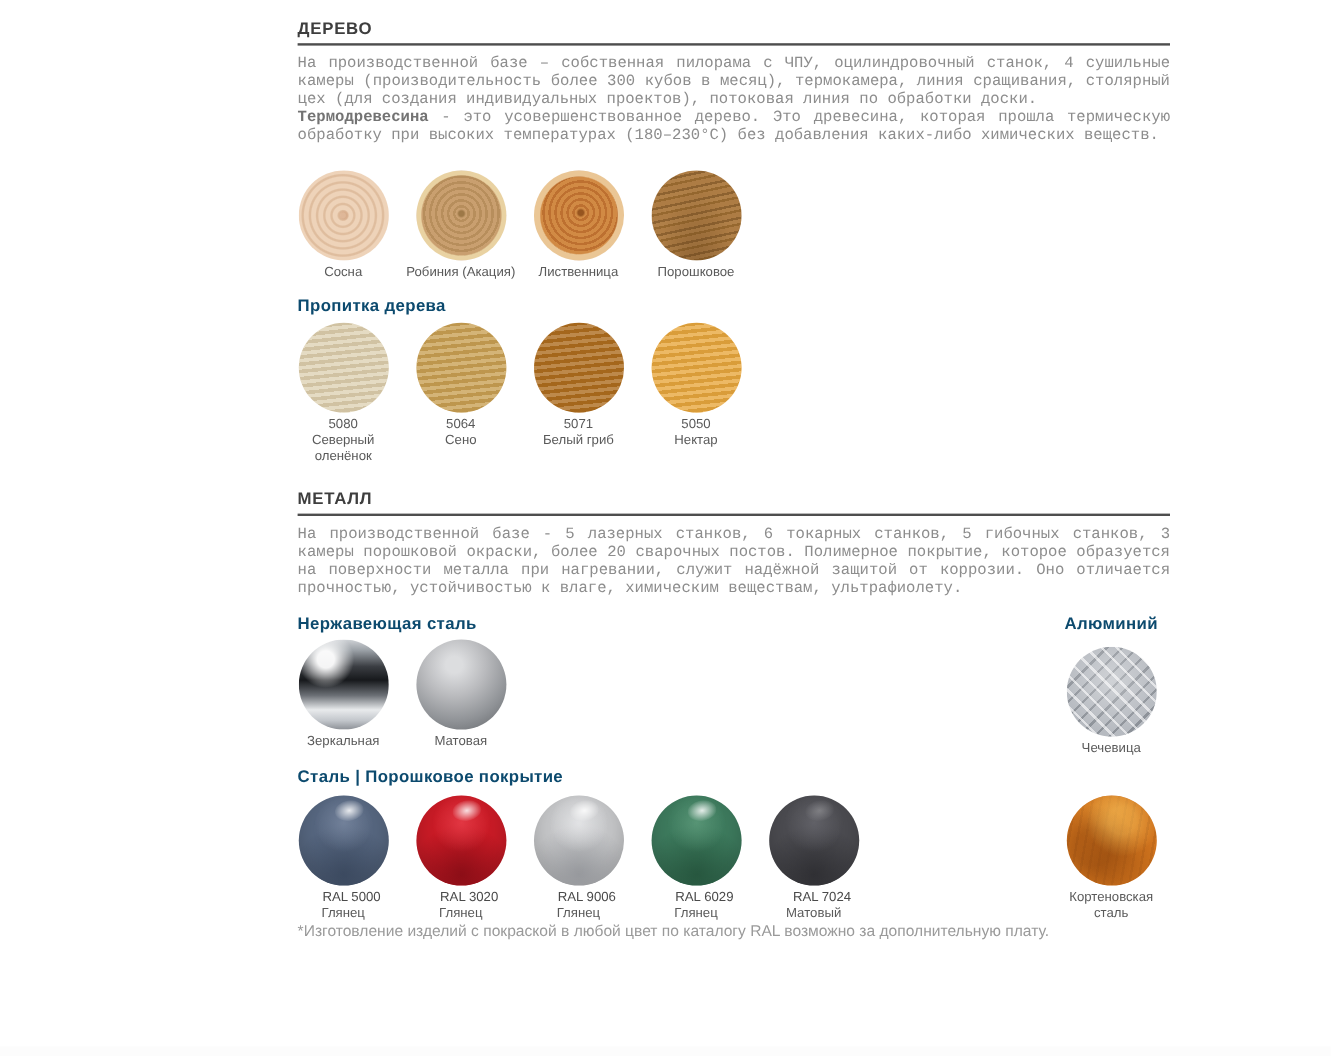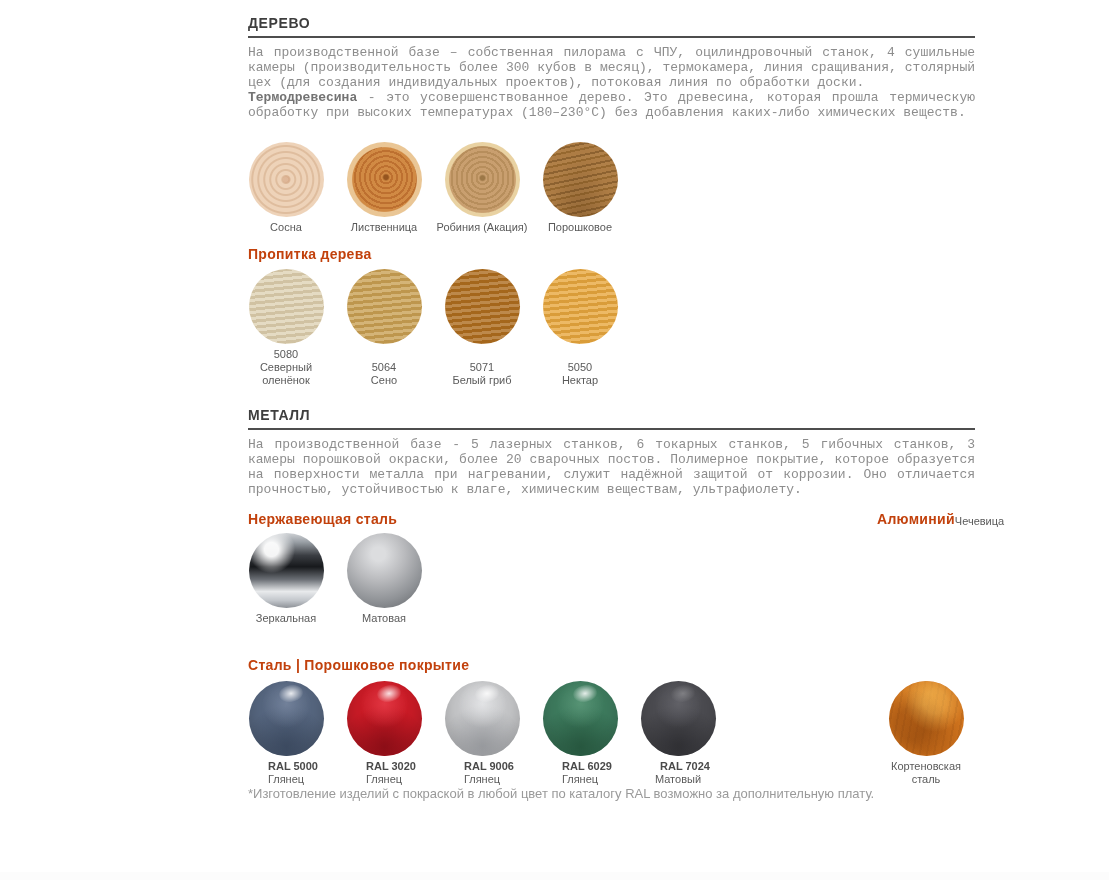--- a/index.html
+++ b/index.html
@@ -12,42 +12,42 @@
   .section-head { font-size:14px; font-weight:700; color:#3e3e3e; letter-spacing:.6px;
                   padding-bottom:5px; border-bottom:2px solid #4e4e4e; }
 
   
   .body-p { margin-top:7px; font-size:13px; line-height:15px; text-align:justify;
             color:#8d8d8d;font-family:Liberation Mono, monospace; }
   .body-p + .body-p { margin-top:0; }
   .lead { font-weight:700; color:#737373; }
 
   
-  .sub-head { margin-top:12px; font-size:14px; font-weight:700; color:#c2410c;
+  .sub-head { margin-top:12px; font-size:14px; font-weight:700; color:#0c4a6e;
               letter-spacing:.3px; }
 
   
   .swatch-row { display:flex; margin-left:-11px; }
-  .cell { width:98px; display:flex; flex-direction:column; align-items:center;justify-content:space-between; }
+  .cell { width:98px; display:flex; flex-direction:column; align-items:center; }
   .cell.right-push { margin-left:auto; }
   .circle { width:75px; height:75px; border-radius:50%; position:relative; overflow:hidden; }
   .cap { margin-top:4px; font-size:11px; line-height:13px; color:#5a5a5a; text-align:center; }
-  .cap .code { font-weight:700; color:#4a4a4a;padding-left:14px; }
+  .cap .code { font-weight:400; color:#4a4a4a;padding-left:14px; }
   .cap.nowrap { white-space:nowrap; }
   .row-wood { margin-top:22px; }
   .row-imp { margin-top:7px; }
   .row-powder { margin-top:8px; }
   .head-metal { margin-top:20px; }
 
   
   .dual { margin-top:14px; display:flex; justify-content:space-between; align-items:flex-start; }
   .dual .sub-head { margin-top:0; margin-bottom:6px; }
-  .col-right { width:98px; display:flex; align-items:flex-start; }
+  .col-right { width:98px; display:flex; flex-direction:column; align-items:center; }
   .col-right .sub-head { text-align:center; }
-  .head-powder { margin-top:32px; }
+  .head-powder { margin-top:8px; }
 
   
   .c-sosna {
     background-image:
       radial-gradient(circle at 50% 50%, rgba(210,160,125,.55) 0 5%, rgba(210,160,125,0) 9%),
       radial-gradient(circle, rgba(0,0,0,0) 0 88%, #d9b28c 89% 100%),
       repeating-radial-gradient(circle at 49% 50%, #eed3b9 0 2px, #dfbd9e 3px 4px, #eed3b9 5px 6px);
     background-color:#e9cdb2;
   }
   .c-robinia {
@@ -135,26 +135,26 @@
     <div class="section-head">ДЕРЕВО</div>
     <p class="body-p">На производственной базе – собственная пилорама с ЧПУ, оцилиндровочный станок, 4 сушильные камеры (производительность более 300 кубов в месяц), термокамера, линия сращивания, столярный цех (для создания индивидуальных проектов), потоковая линия по обработки доски.</p>
     <p class="body-p"><span class="lead">Термодревесина</span><span> - это усовершенствованное дерево. Это древесина, которая прошла термическую обработку при высоких температурах (180–230°С) без добавления каких-либо химических веществ.</span></p>
 
     <div class="swatch-row row-wood">
       <div class="cell">
         <div class="circle c-sosna"></div>
         <div class="cap nowrap">Сосна</div>
       </div>
       <div class="cell">
+        <div class="circle c-robinia"></div>
+        <div class="cap nowrap">Робиния (Акация)</div>
+      </div>
+      <div class="cell">
         <div class="circle c-larch"></div>
         <div class="cap nowrap">Лиственница</div>
-      </div>
-      <div class="cell">
-        <div class="circle c-robinia"></div>
-        <div class="cap nowrap">Робиния (Акация)</div>
       </div>
       <div class="cell">
         <div class="circle c-thermo"></div>
         <div class="cap nowrap">Порошковое</div>
       </div>
     </div>
 
     <div class="sub-head">Пропитка дерева</div>
 
     <div class="swatch-row row-imp">

